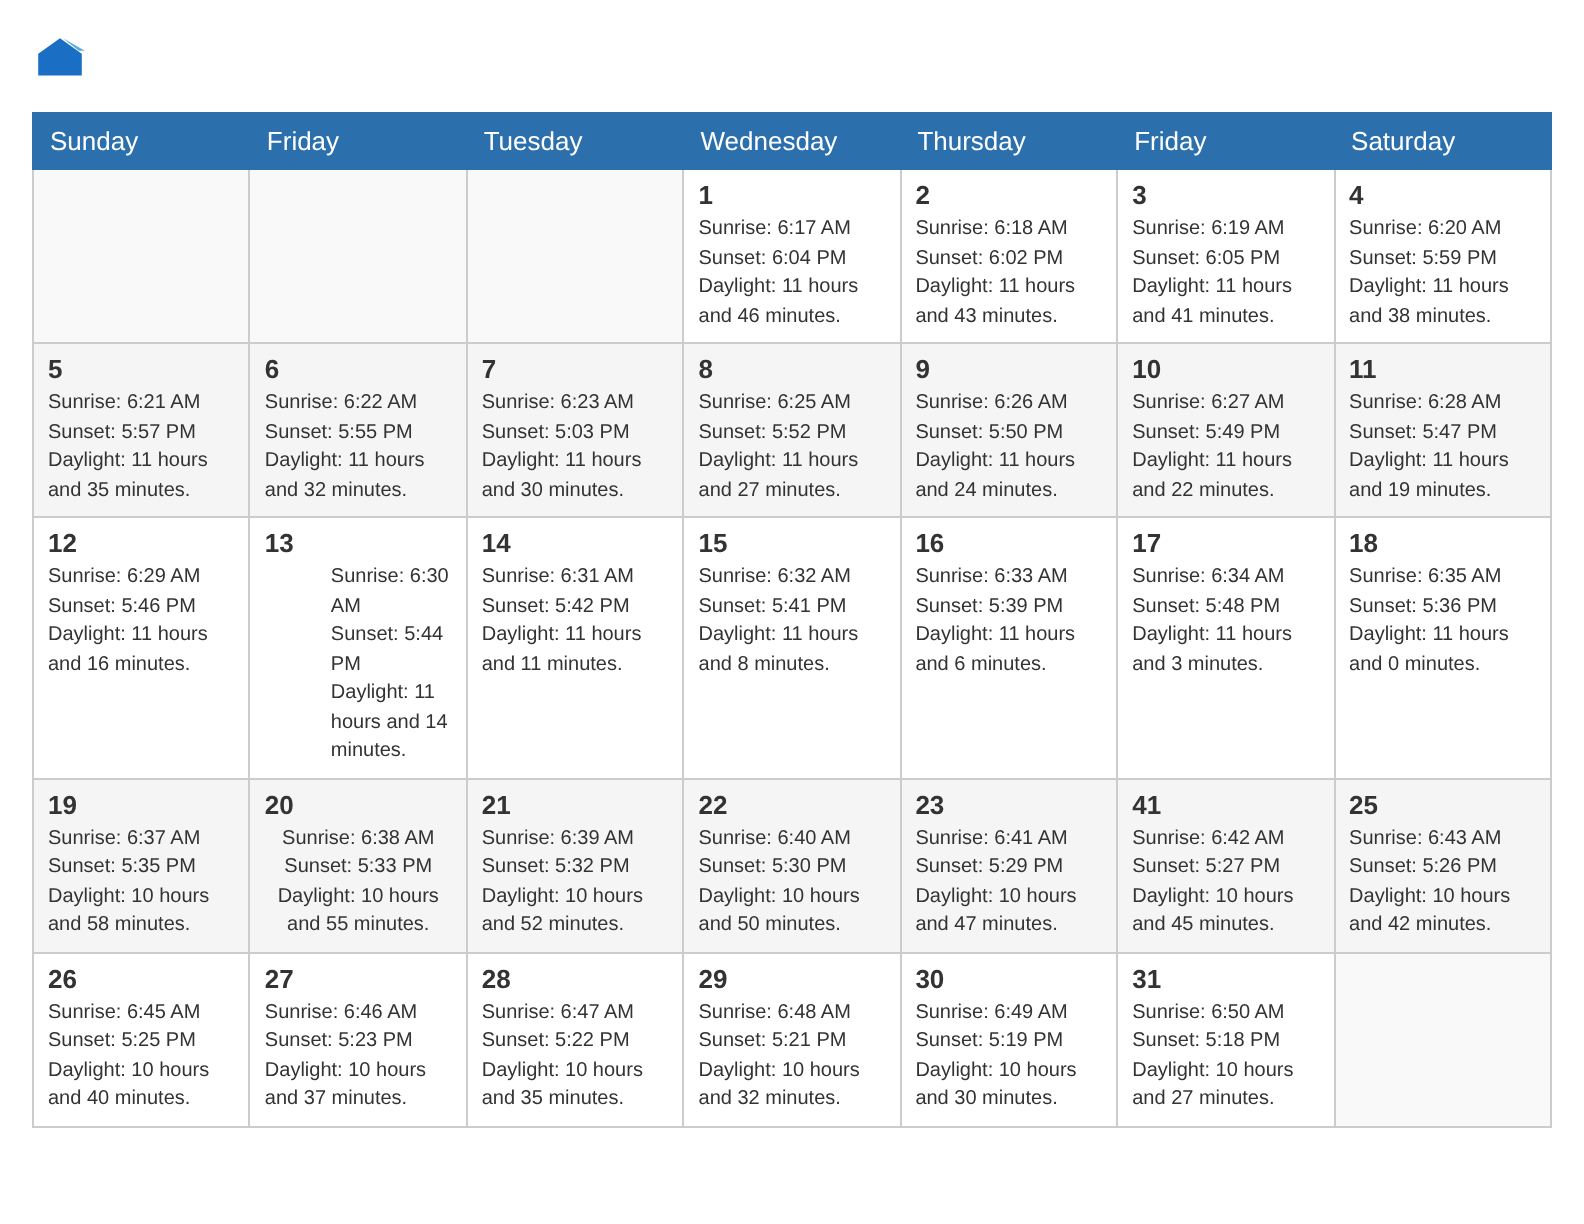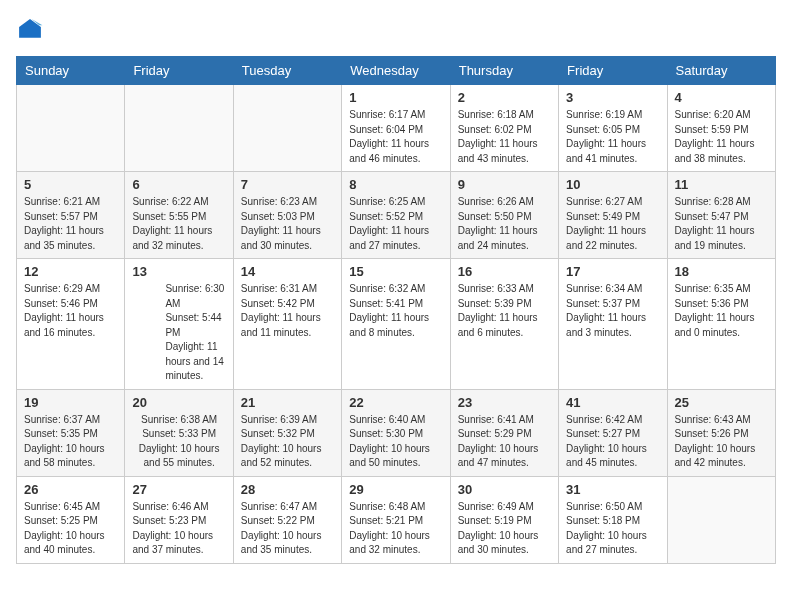--- a/index.html
+++ b/index.html
@@ -225,21 +225,21 @@
         </td>
         <td>
           <span class="day-number">16</span>
           <div class="cell-text" style="white-space: pre-line;">Sunrise: 6:33 AM
 Sunset: 5:39 PM
 Daylight: 11 hours and 6 minutes.</div>
         </td>
         <td>
           <span class="day-number">17</span>
           <div class="cell-text" style="white-space: pre-line;">Sunrise: 6:34 AM
-Sunset: 5:37 PM
+Sunset: 5:48 PM
 Daylight: 11 hours and 3 minutes.</div>
         </td>
         <td>
           <span class="day-number">18</span>
           <div class="cell-text" style="white-space: pre-line;">Sunrise: 6:35 AM
 Sunset: 5:36 PM
 Daylight: 11 hours and 0 minutes.</div>
         </td>
       </tr>
       <tr>

